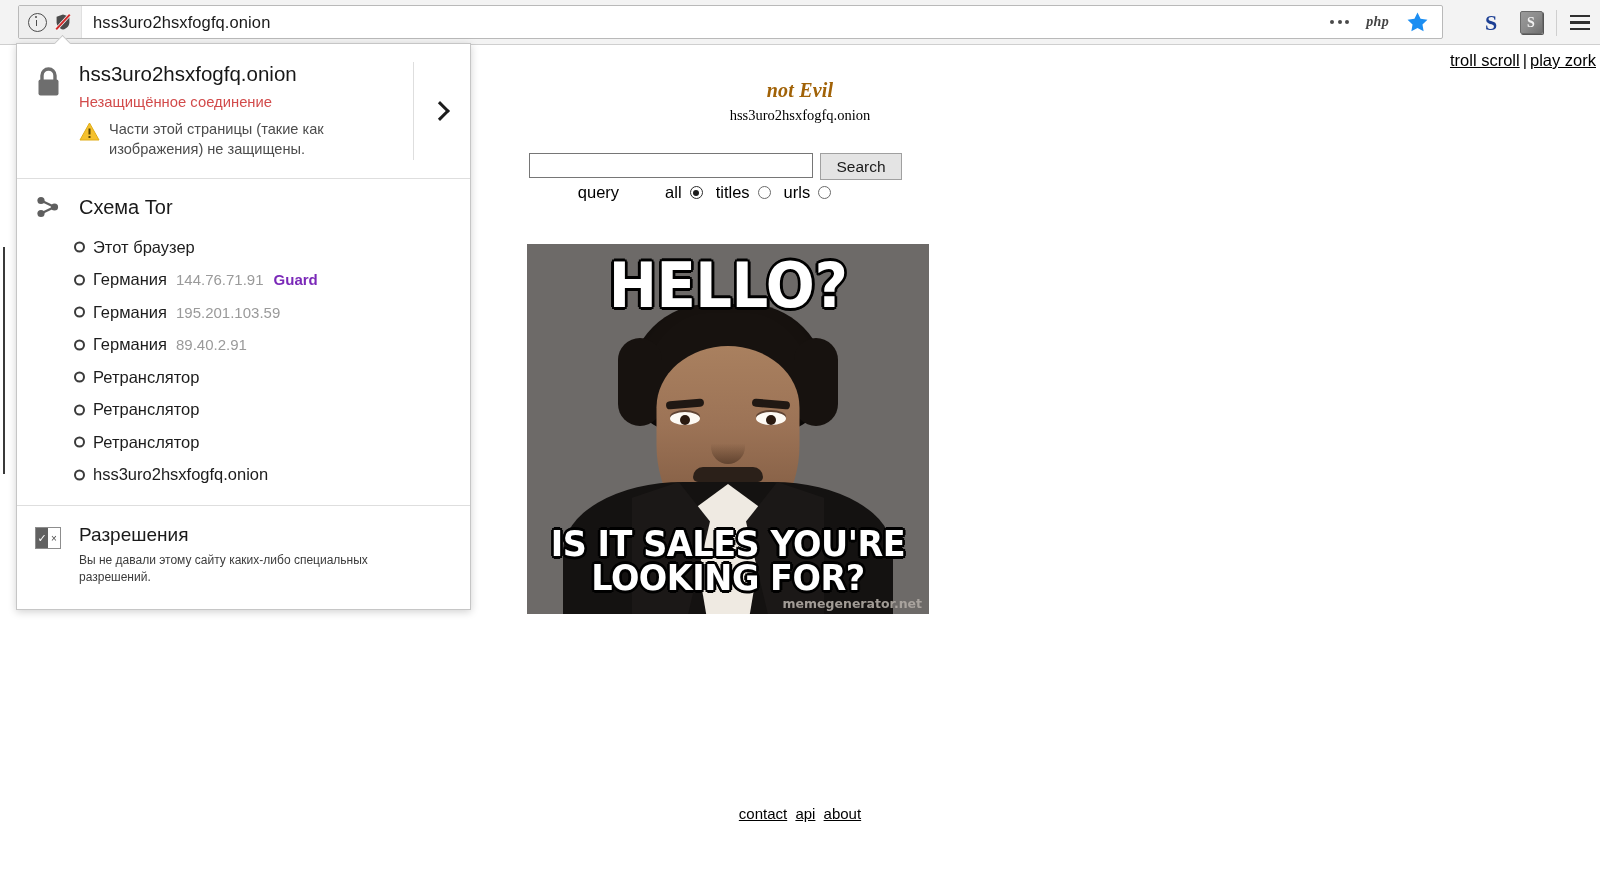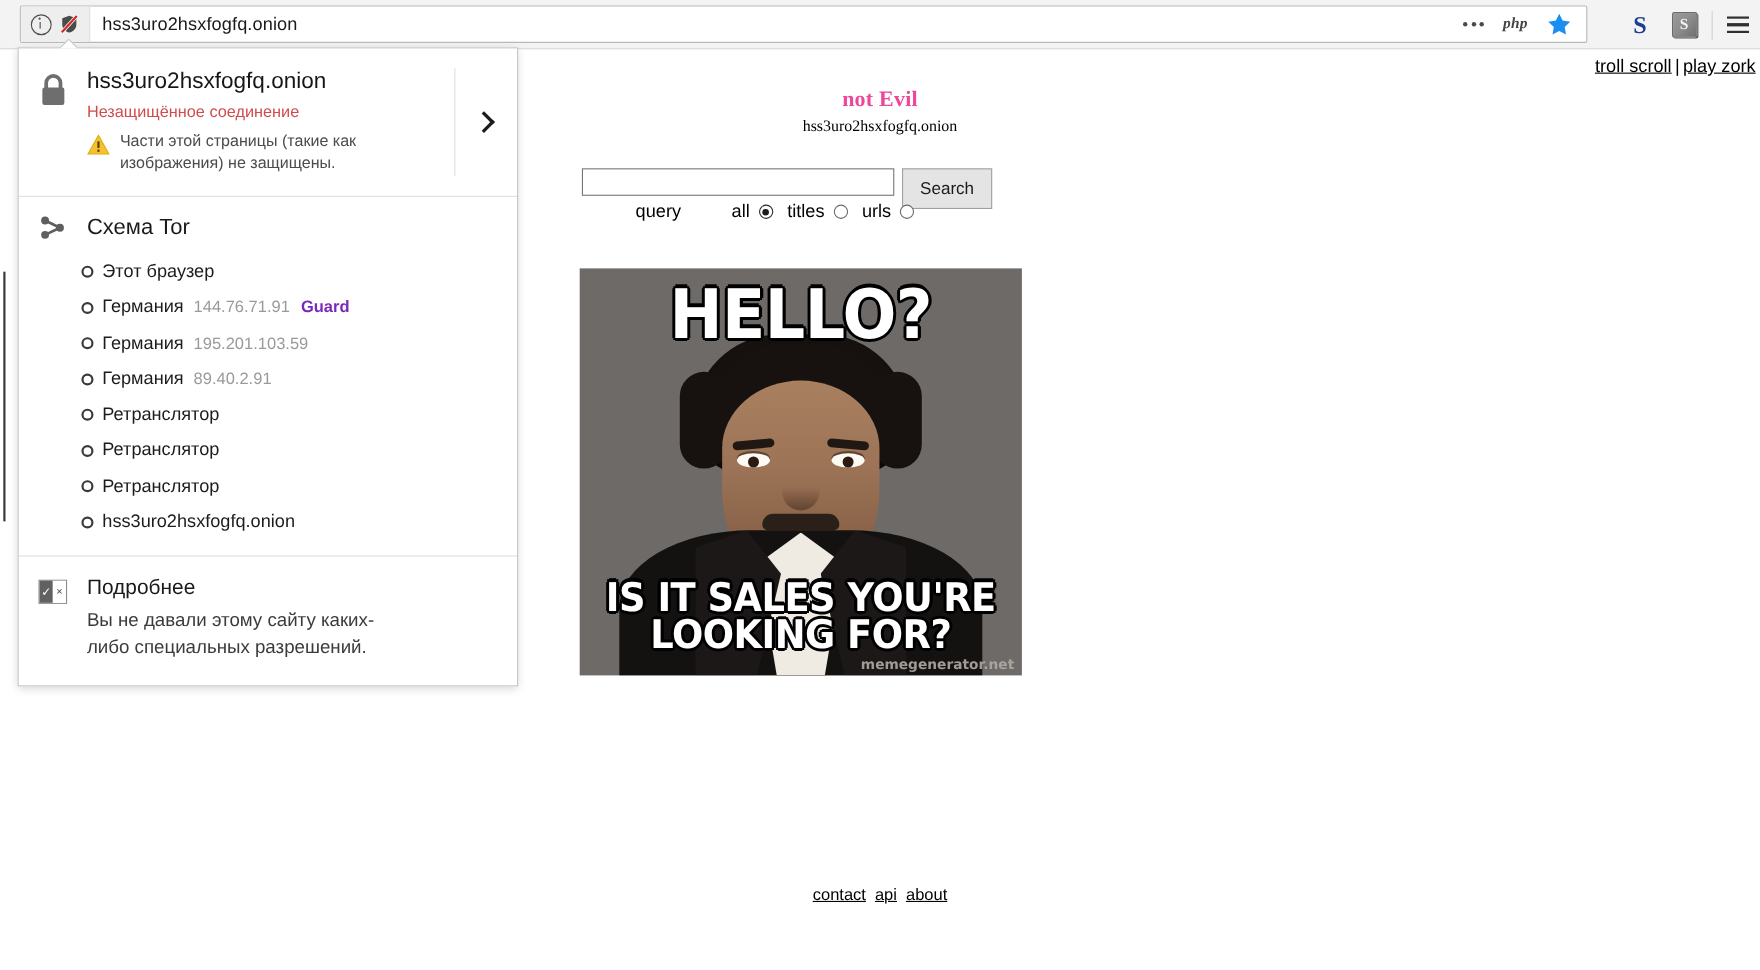--- a/index.html
+++ b/index.html
@@ -368,21 +368,21 @@
     color: #4a4a4a;
     font-size: 10px;
     display: flex; align-items: center; justify-content: center;
   }
   .perm-title {
     font-size: 19px;
     color: #1a1a1a;
     margin-bottom: 6px;
   }
   .perm-text {
-    font-size: 17px;
+    font-size: 12px;
     color: #3b3b3b;
     line-height: 1.45;
     max-width: 295px;
   }
 
   
   #page {
     position: absolute;
     top: 45px; left: 0;
     width: 1600px;
@@ -407,22 +407,23 @@
   .site-head {
     position: absolute;
     left: 0; right: 0;
     top: 34px;
     text-align: center;
   }
   .site-name {
     font-family: "Liberation Serif", serif;
     font-size: 20px;
     font-weight: bold;
-    color: #ec4899;
+    color: #a16207;
     letter-spacing: 0.2px;
+    font-style: italic;
   }
   .site-onion {
     font-family: "Liberation Serif", serif;
     font-size: 14.5px;
     color: #000;
     margin-top: 5px;
   }
 
   .search-row {
     position: absolute;
@@ -438,21 +439,21 @@
     background: #ffffff;
     font-size: 14px;
     font-family: "Liberation Sans", sans-serif;
     padding: 0 3px;
     box-sizing: content-box;
     outline: none;
   }
   .search-btn {
     margin-left: 7px;
     min-width: 82px;
-    height: 37px;
+    height: 27px;
     background: #e4e4e4;
     border: 1px solid #a0a0a0;
     font-family: "Liberation Sans", sans-serif;
     font-size: 15.5px;
     color: #1a1a1a;
     cursor: default;
     padding: 0 9px;
   }
   .opts-row {
     position: absolute;
@@ -896,19 +897,19 @@
 
 
     <div class="sec-perm">
       <div class="perm-icon-wrap">
         <span class="perm-icon">
           <span class="half-y">✓</span>
           <span class="half-n">×</span>
         </span>
       </div>
       <div>
-        <div class="perm-title">Подробнее</div>
+        <div class="perm-title">Разрешения</div>
         <div class="perm-text">Вы не давали этому сайту каких-либо специальных разрешений.</div>
       </div>
     </div>
   </div>
 
 </div>
 
 </body></html>

